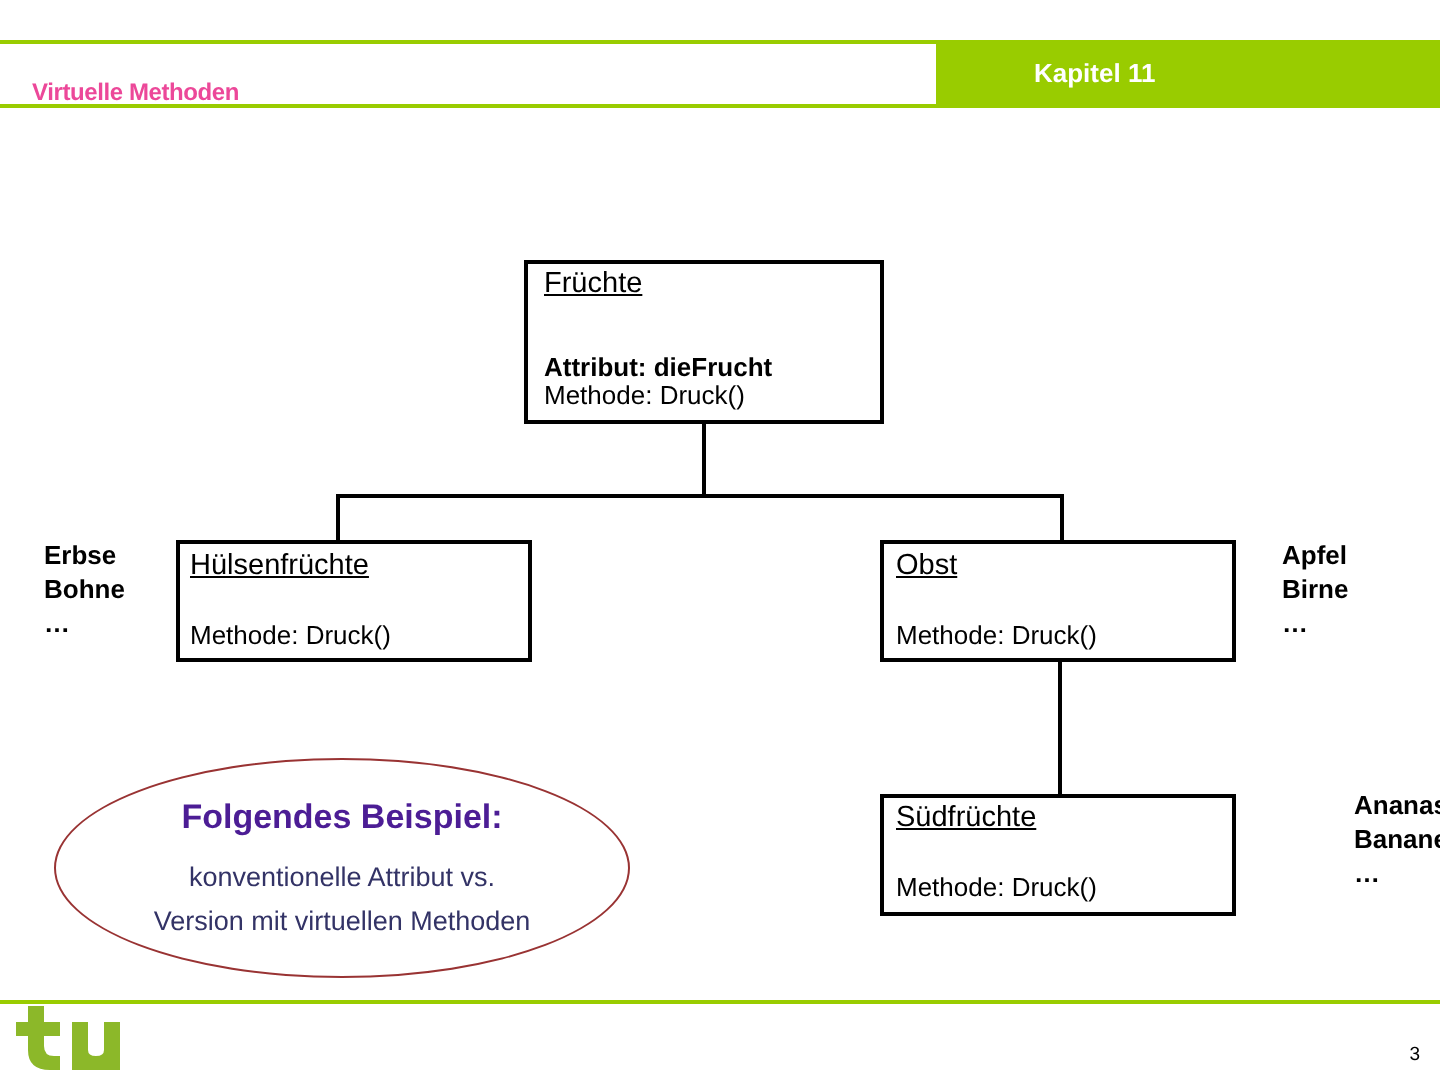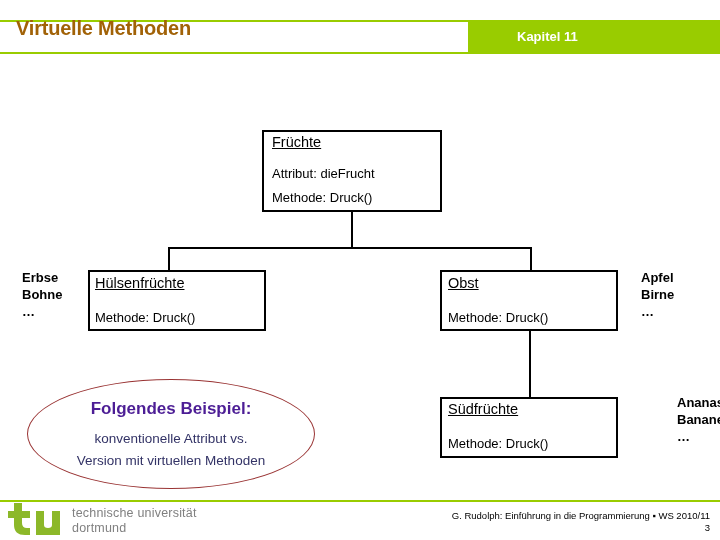--- a/index.html
+++ b/index.html
@@ -34,24 +34,24 @@
     position: absolute;
     left: 0;
     top: 22px;
     width: 468px;
     height: 30px;
     background: #ffffff;
   }
   #header-title {
     position: absolute;
     left: 16px;
-    top: 17px;
-    font-size: 20px;
-    font-weight: bold;
-    color: #a16207;
+    top: 39px;
+    font-size: 12px;
+    font-weight: bold;
+    color: #ec4899;
     letter-spacing: -0.2px;
     white-space: nowrap;
   }
   #header-chapter {
     position: absolute;
     left: 477px;
     top: 29px;
     font-size: 13px;
     font-weight: bold;
     color: #ffffff;
@@ -87,21 +87,21 @@
   .uml-line {
     position: absolute;
     font-size: 13px;
     color: #000000;
     white-space: nowrap;
   }
 
   
   #box-fruechte { left: 262px; top: 130px; width: 180px; height: 82px; }
   #fruechte-name { left: 272px; top: 134px; }
-  #fruechte-attr { left: 272px; top: 166px; }
+  #fruechte-attr { left: 272px; top: 176px; font-weight: bold; }
   #fruechte-meth { left: 272px; top: 190px; }
 
   
   #box-huelsenfruechte { left: 88px; top: 270px; width: 178px; height: 61px; }
   #huelsen-name { left: 95px; top: 275px; }
   #huelsen-meth { left: 95px; top: 310px; }
 
   
   #box-obst { left: 440px; top: 270px; width: 178px; height: 61px; }
   #obst-name { left: 448px; top: 275px; }
@@ -279,21 +279,16 @@
 
   <svg id="tu-logo" viewBox="0 0 58 34">
     <path d="M6 0 H14 V20 Q14 25 19 25 H22 V32 H17 Q6 32 6 22 Z" fill="#8CB829"></path>
     <rect x="0" y="8" width="22" height="7" fill="#8CB829"></rect>
     <path d="M28 8 H36 V22 Q36 25 40 25 Q44 25 44 22 V8 H52 V32 H28 Z" fill="#8CB829"></path>
     <rect x="28" y="8" width="8" height="24" fill="#8CB829"></rect>
     <rect x="44" y="8" width="8" height="24" fill="#8CB829"></rect>
     <rect x="28" y="25" width="24" height="7" fill="#8CB829"></rect>
   </svg>
 
-  <div id="tu-wordmark">
-    <div>technische universität</div>
-    <div>dortmund</div>
-  </div>
-
-  <div id="footer-credit">G. Rudolph: Einführung in die Programmierung ▪ WS 2010/11</div>
+
   <div id="footer-page">3</div>
 
 </div>
 
 </body></html>

